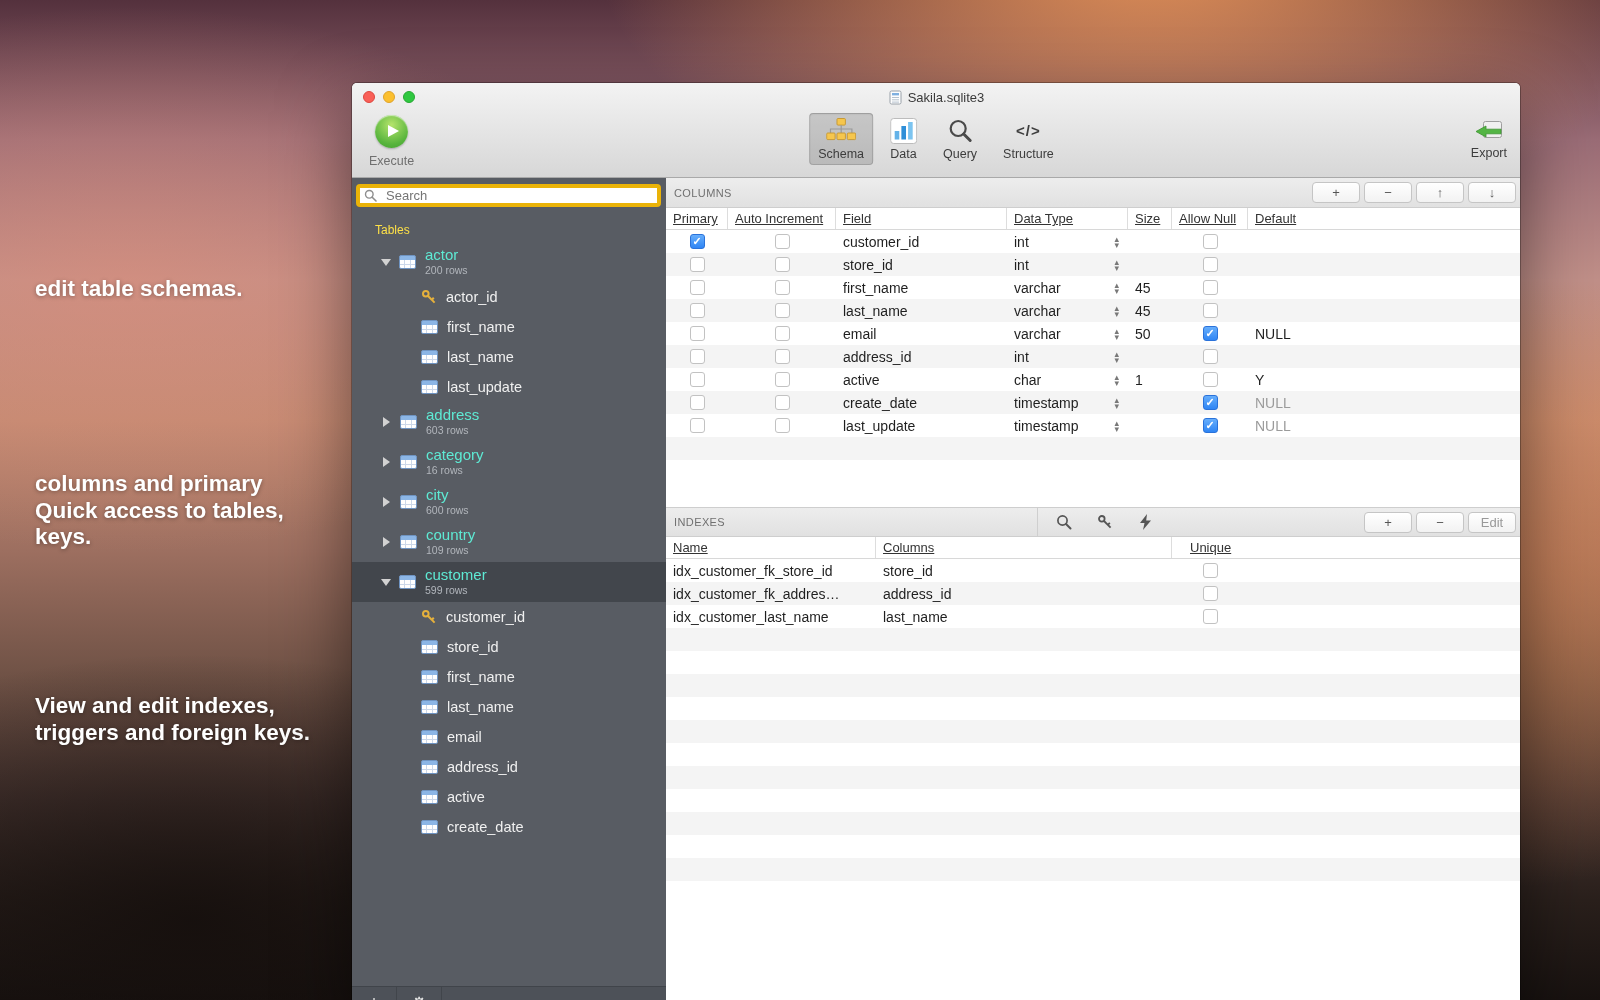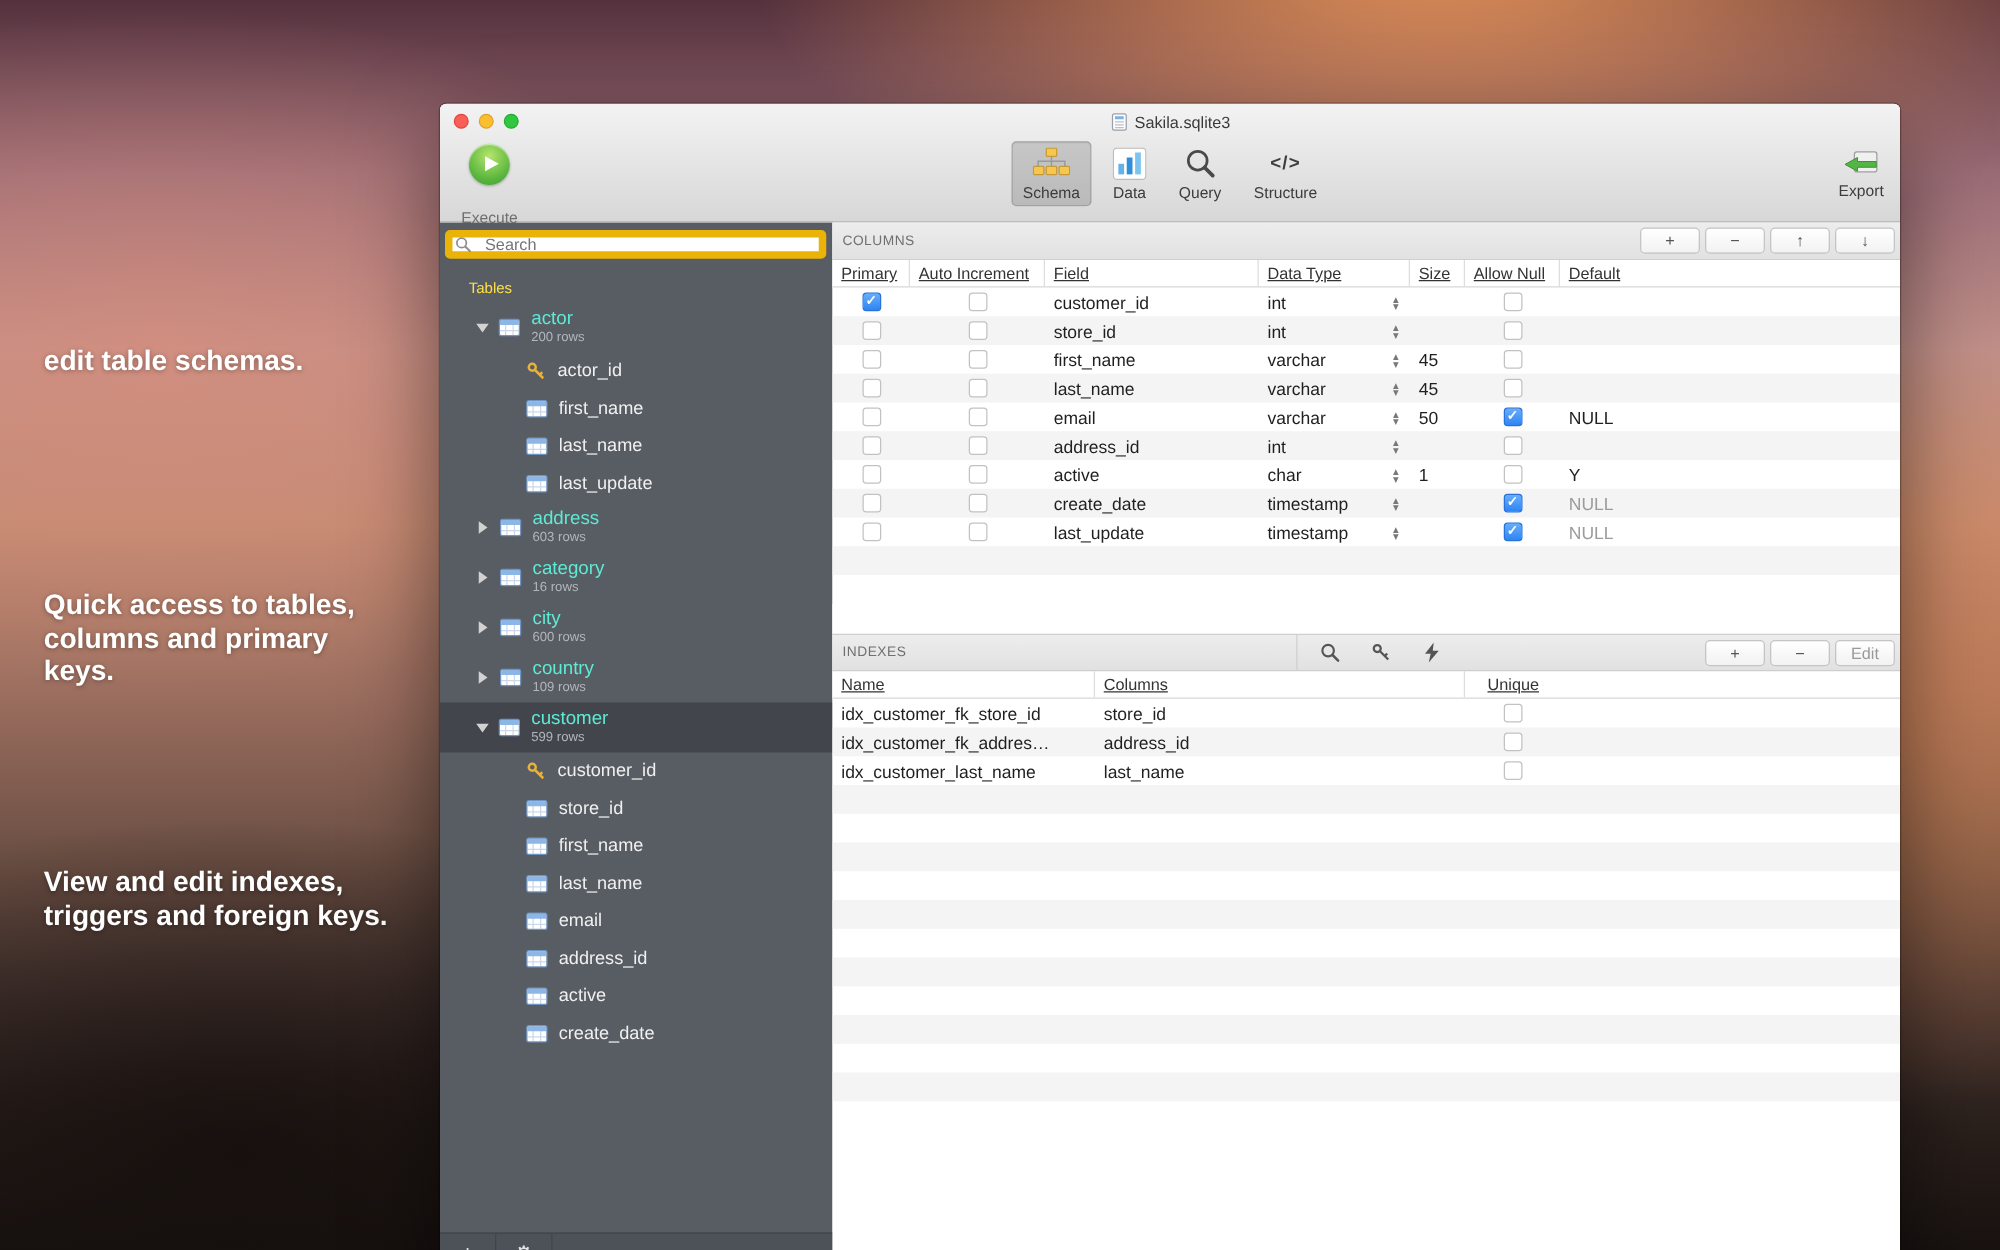--- a/index.html
+++ b/index.html
@@ -30,21 +30,21 @@
   .titlebar { height:28px; position:relative; }
   .lights { position:absolute; left:11px; top:8px; display:flex; gap:8px; }
   .light { width:12px; height:12px; border-radius:50%; }
   .light.red { background:#f95f57; border:1px solid #dd4740; }
   .light.yellow { background:#fbbf2e; border:1px solid #dfa32b; }
   .light.green { background:#2fc840; border:1px solid #28a834; }
   .title { position:absolute; inset:0; display:flex; align-items:center; justify-content:center; gap:5px;
     font-size:13px; color:#3a3a3a; }
 
   .toolbar { height:66px; position:relative; }
-  .tool-left { position:absolute; left:17px; top:4px; display:flex; flex-direction:column; align-items:center; gap:19px; }
+  .tool-left { position:absolute; left:17px; top:4px; display:flex; flex-direction:column; align-items:center; gap:6px; }
   .exec-circle { width:33px; height:33px; border-radius:50%;
     background:radial-gradient(circle at 50% 30%, #b5e46c, #57b43c 68%, #419e30);
     box-shadow:inset 0 1px 1px rgba(255,255,255,.6), 0 1px 2px rgba(0,0,0,.25); position:relative; }
   .exec-circle::after { content:""; position:absolute; left:13px; top:10px;
     border-left:11px solid #fff; border-top:6.5px solid transparent; border-bottom:6.5px solid transparent; }
   .tool-label { font-size:12.5px; color:#3c3c3c; }
   .tool-label.dim { color:#6f6f6f; }
 
   .tool-center { position:absolute; left:50%; top:2px; transform:translateX(-50%); display:flex; gap:8px; align-items:flex-start; }
   .tool-item { display:flex; flex-direction:column; align-items:center; gap:2px; padding:3px 9px 4px; border-radius:4px; }
@@ -52,21 +52,21 @@
   .icon-box { height:29px; display:flex; align-items:center; justify-content:center; }
   .structure-glyph { font-size:15px; font-weight:bold; color:#3e3e3e; letter-spacing:1px; }
   .tool-right { position:absolute; right:13px; top:4px; display:flex; flex-direction:column; align-items:center; gap:2px; }
 
   
   .wbody { flex:1; display:flex; min-height:0; }
 
   
   .sidebar { flex:0 0 314px; background:#585c63; display:flex; flex-direction:column; min-height:0; }
   .search-wrap { padding:6px 5px 7px 4px; position:relative; }
-  .search-input { width:100%; height:23px; border-radius:4px; border:6px solid #eab308; background:#fff;
+  .search-input { width:100%; height:23px; border-radius:4px; border:4px solid #eab308; background:#fff;
     font-size:13px; padding:0 6px 0 26px; color:#333; outline:none; font-family:"Liberation Sans",sans-serif; }
   .search-mag { position:absolute; left:12px; top:11px; }
   .tree { flex:1; overflow:hidden; }
   .tree-title { font-size:12px; color:#fde047; padding:9px 0 5px 23px; }
   .t-row { display:flex; align-items:center; }
   .t-row.parent { height:40px; }
   .t-row.child { height:30px; padding-left:69px; }
   .t-row.selected { background:#42464c; }
   .disc { width:0; height:0; margin-left:29px; flex:0 0 auto; }
   .disc.down { border-left:5.5px solid transparent; border-right:5.5px solid transparent; border-top:7px solid #d2d2d2; }
@@ -134,22 +134,22 @@
   .indexes-section { flex:1; display:flex; flex-direction:column; min-height:0; }
 </style>
 </head>
 <body>
 
 <div class="wallpaper">
   <div class="caption cap-1">
     <div>edit table schemas.</div>
   </div>
   <div class="caption cap-2">
+    <div>columns and primary</div>
     <div>Quick access to tables,</div>
-    <div>columns and primary</div>
     <div>keys.</div>
   </div>
   <div class="caption cap-3">
     <div>View and edit indexes,</div>
     <div>triggers and foreign keys.</div>
   </div>
 
   <div class="window">
 
     <div class="chrome">

